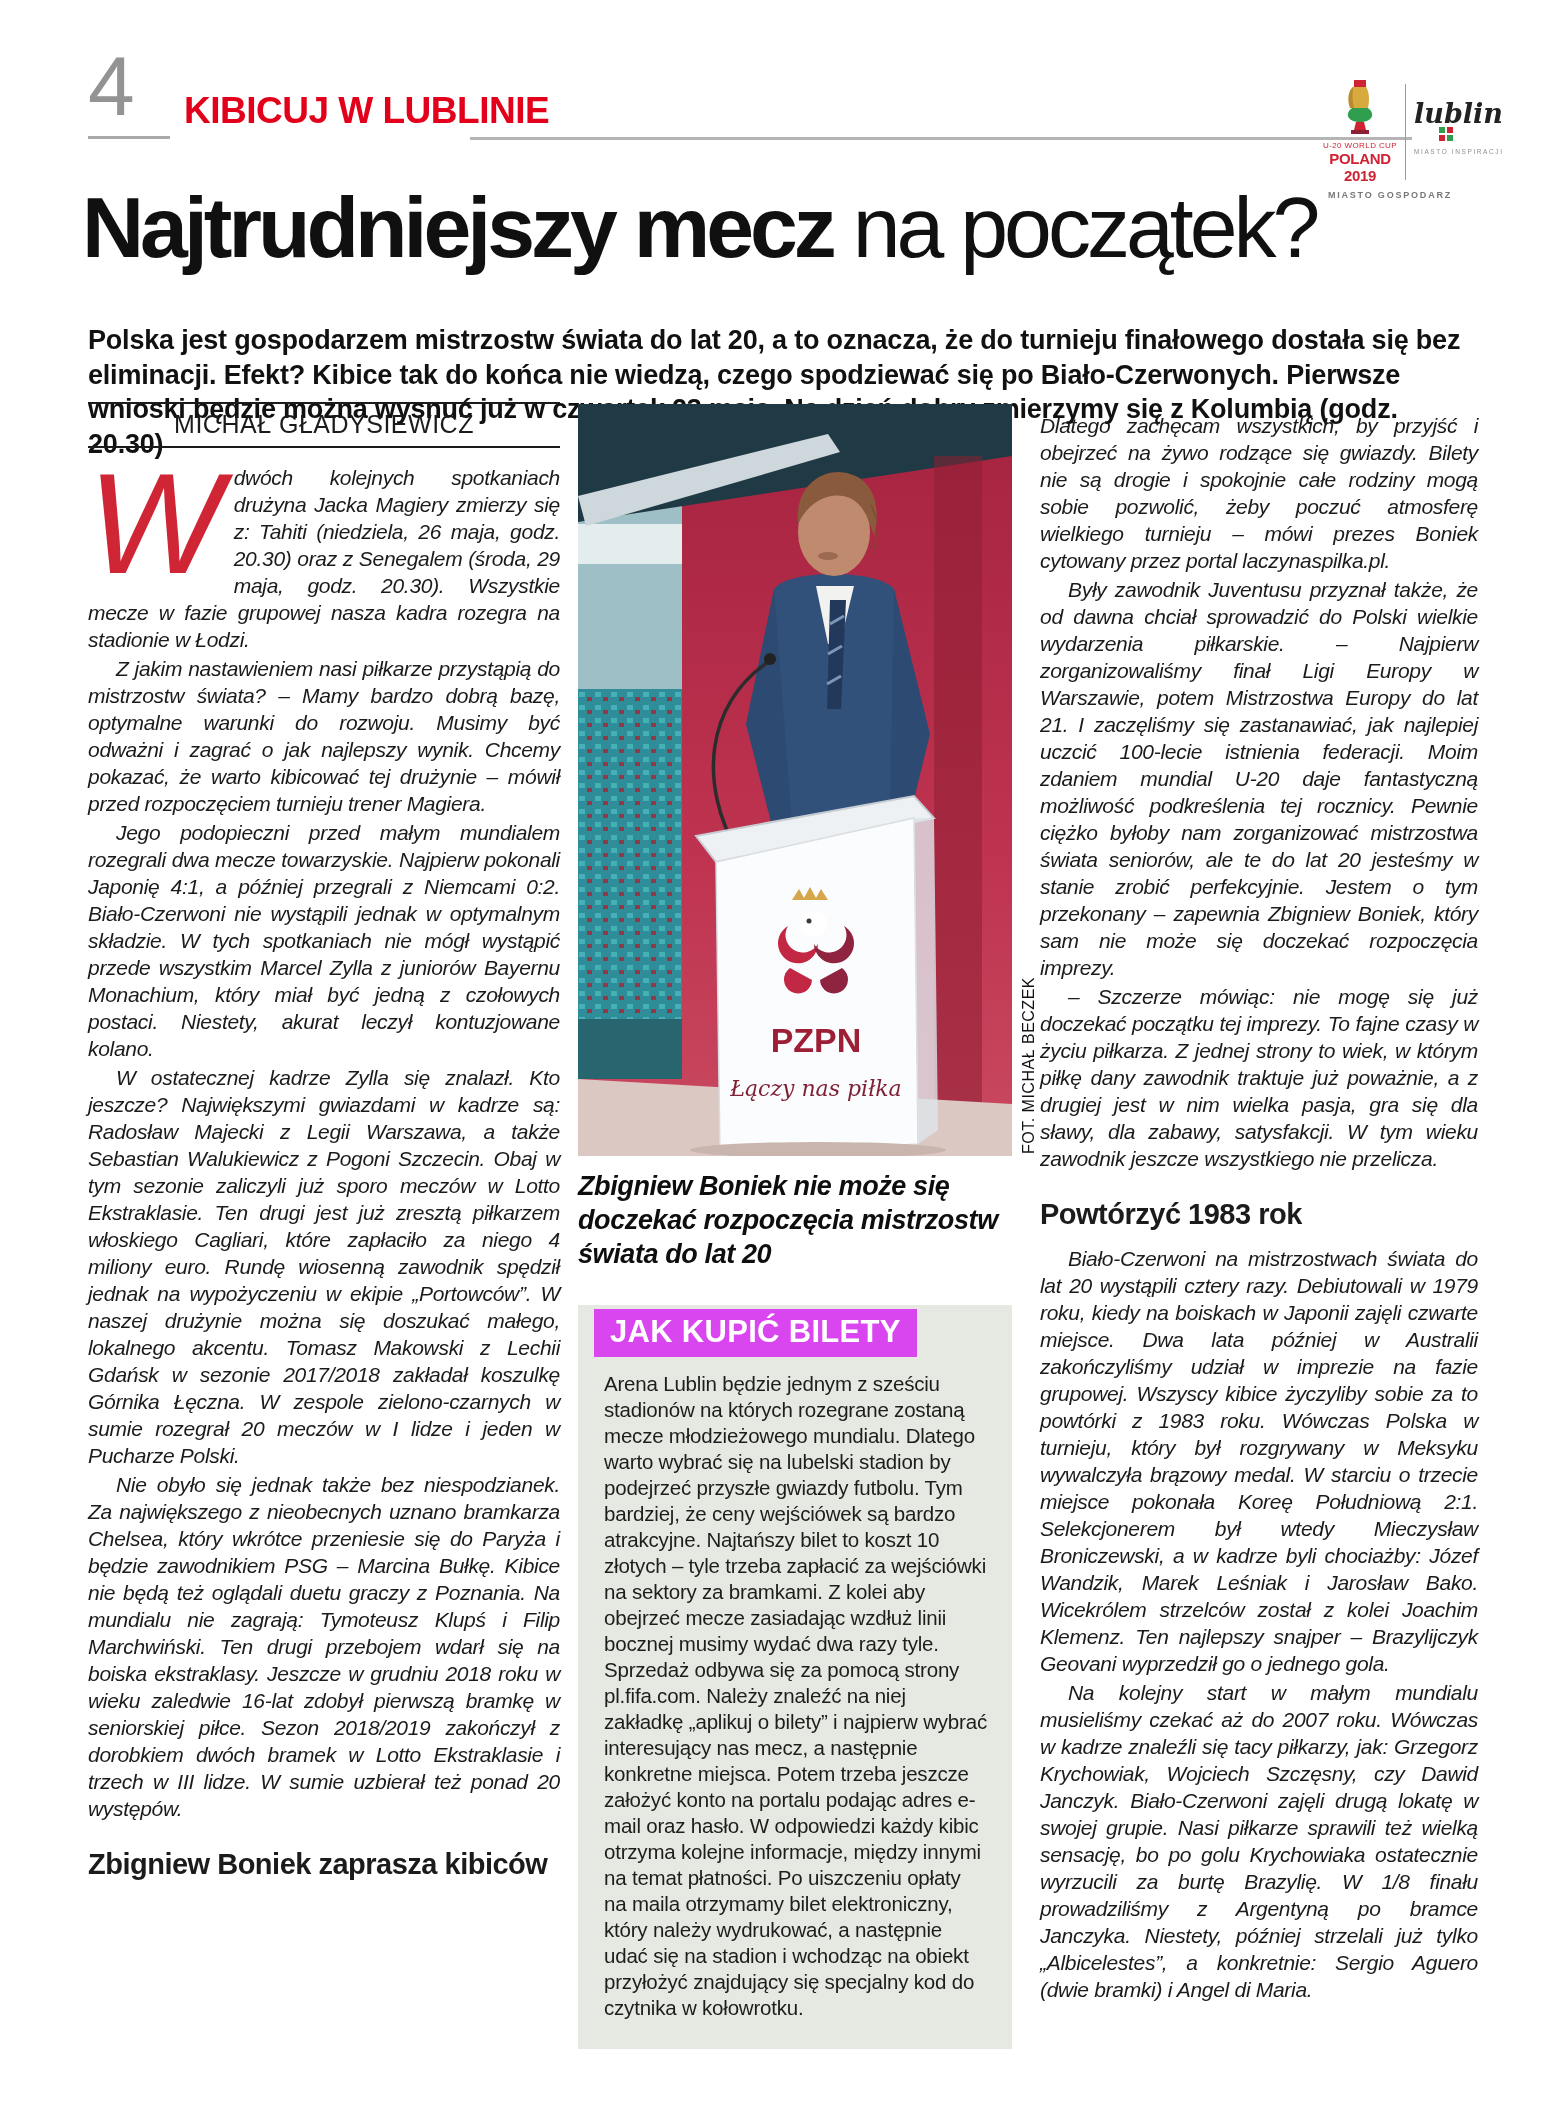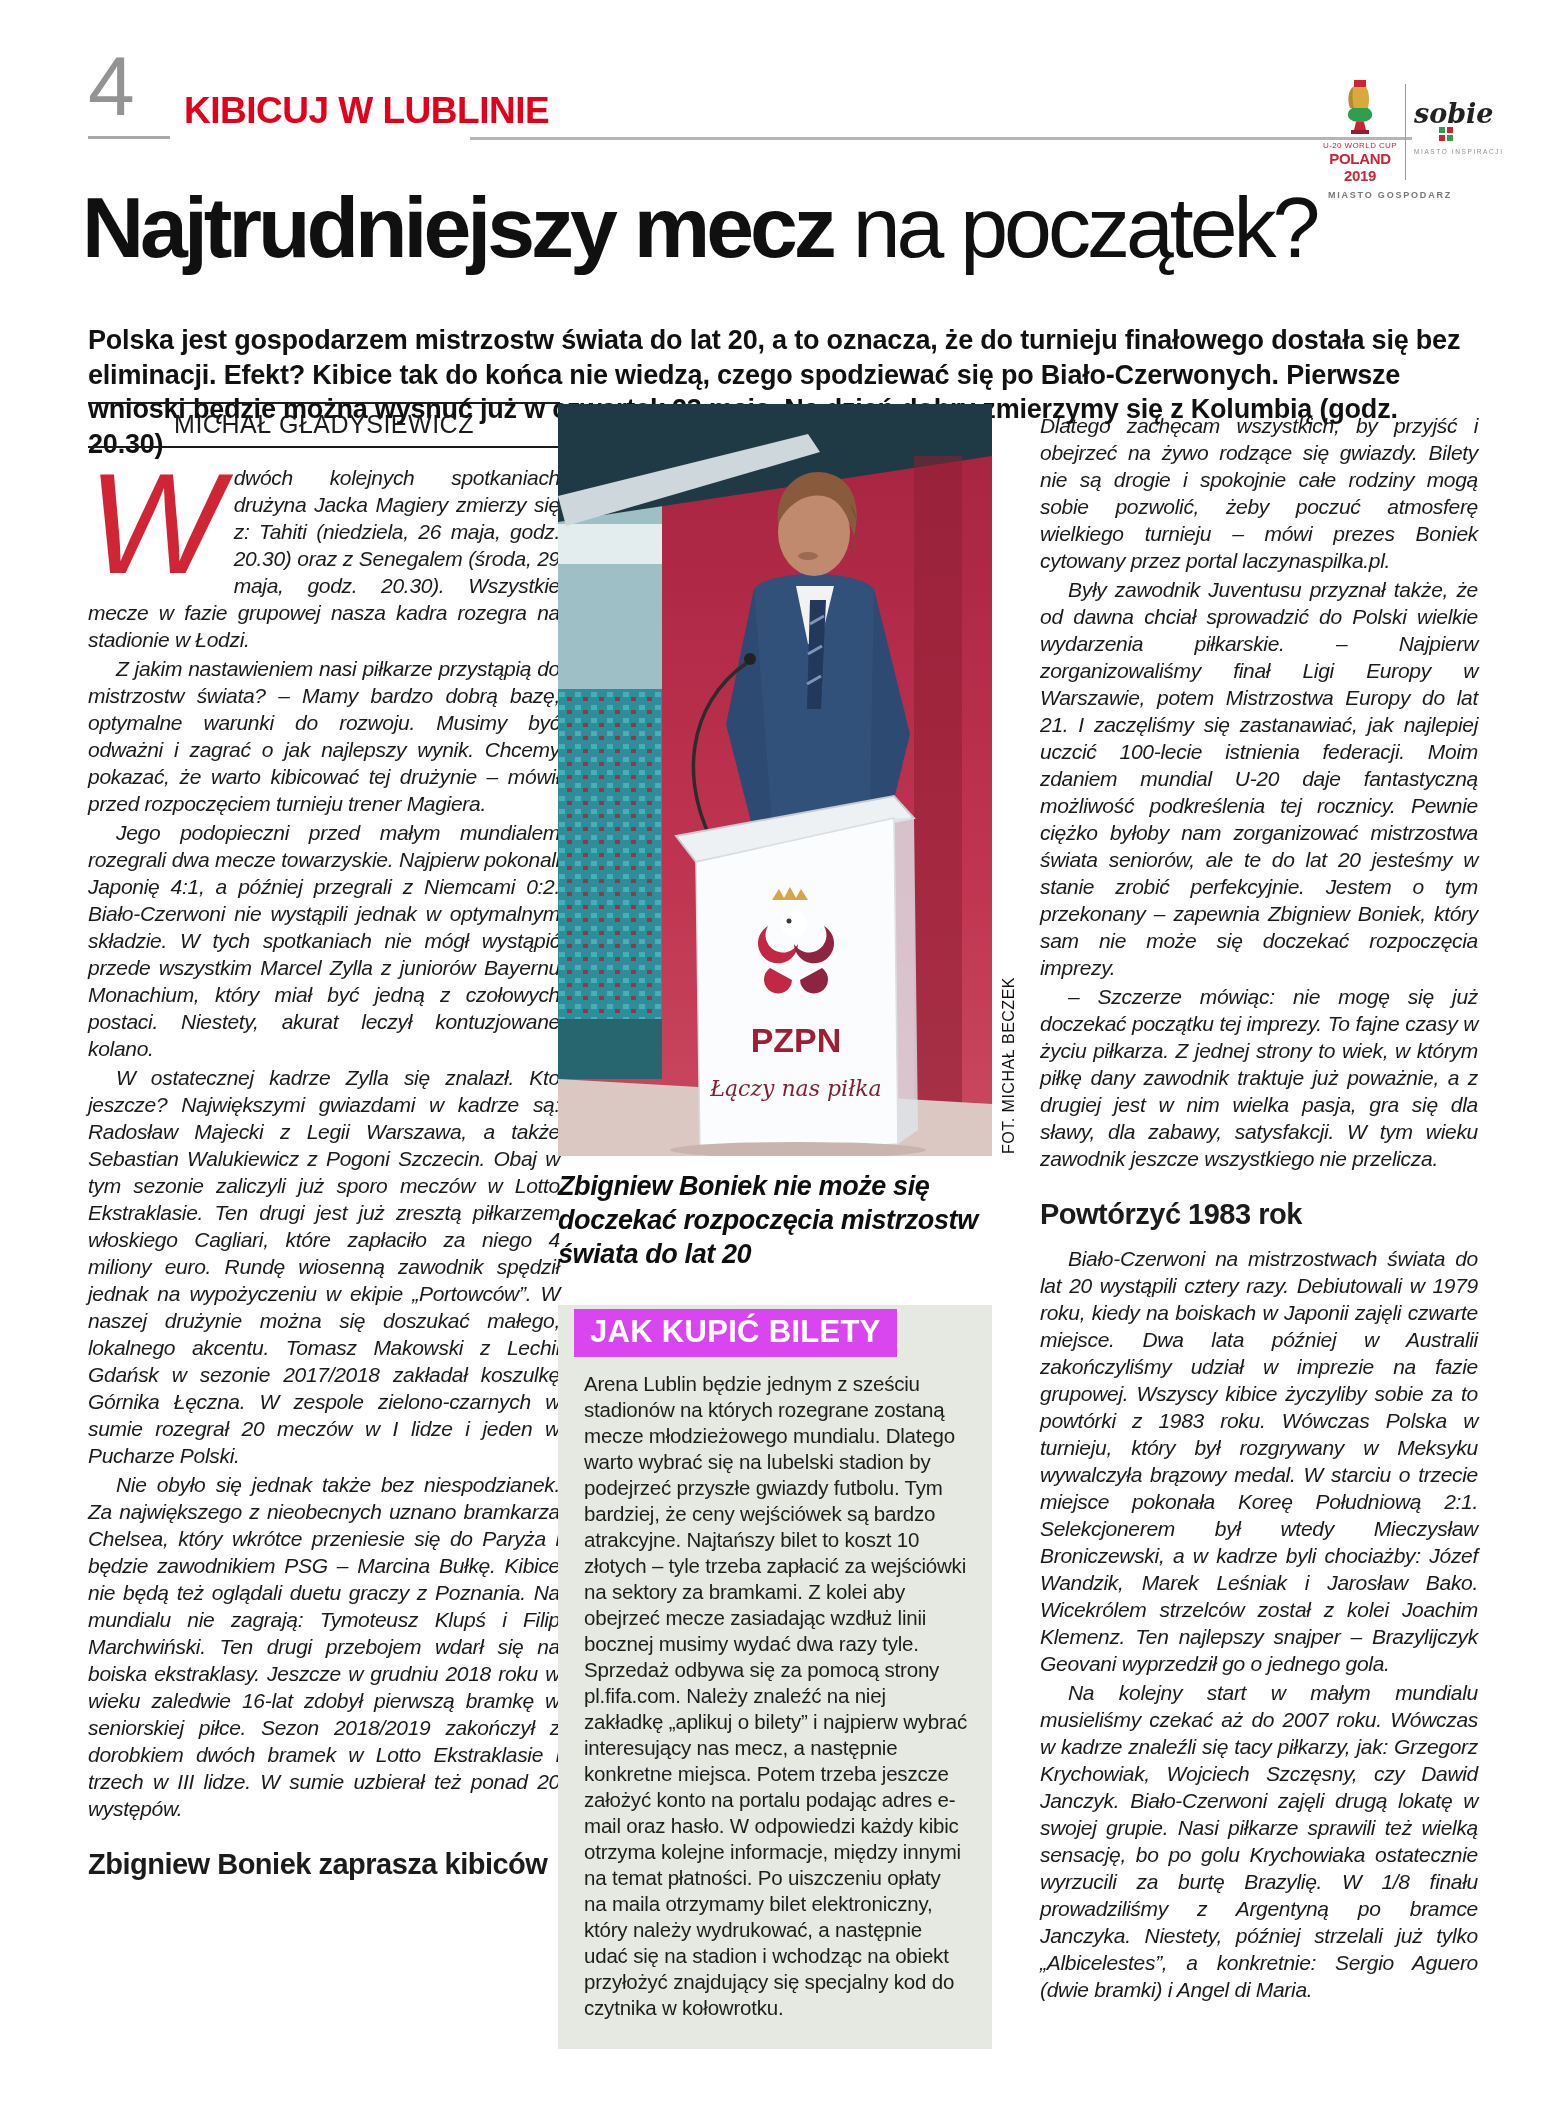--- a/index.html
+++ b/index.html
@@ -24,21 +24,21 @@
   
   .headline{position:absolute;left:82px;top:124px;width:1400px;font-size:86px;line-height:1.05;
             letter-spacing:-4px;color:#101010;white-space:nowrap;}
   .headline .hl-bold{font-weight:700;}
   .headline .hl-light{font-weight:400;}
   .lead{position:absolute;left:88px;top:296px;width:1390px;font-size:27px;font-weight:700;
         line-height:1.28;letter-spacing:-0.2px;color:#111;}
   
   .col{position:absolute;top:398px;}
   .col-left{left:88px;width:472px;}
-  .col-mid{left:558px;width:434px;}
+  .col-mid{left:578px;width:434px;}
   .col-right{left:1040px;width:438px;padding-top:14px;}
   .byline{border-top:2px solid #1b1b1b;border-bottom:2px solid #1b1b1b;text-align:center;
           font-size:25px;letter-spacing:0.5px;padding:6px 0 7px;margin:4px 0 16px;}
   .body-p{font-size:21px;line-height:27px;text-align:justify;margin:0 0 2px 0;letter-spacing:-0.3px;font-style:italic;}
   .ind{text-indent:28px;}
   .dropcap{float:left;font-size:142px;line-height:108px;height:128px;padding:6px 12px 0 0;
            color:#cf2535;font-weight:400;}
   .subhead{font-size:29px;font-weight:700;letter-spacing:-0.5px;margin:26px 0 14px;}
   
   .photo{position:relative;width:434px;height:752px;margin-top:6px;background:#b02a44;}
@@ -73,21 +73,21 @@
           <path d="M18,30 C10,36 14,44 26,44 C38,44 42,36 34,30 Z" fill="#2f9e4f"></path>
           <path d="M22,44 L30,44 L32,52 L20,52 Z" fill="#cf2233"></path>
           <rect x="17" y="52" width="18" height="4" fill="#8c1f33"></rect>
         </svg>
       </span>
       <div class="fifa-sub">U-20 WORLD CUP</div>
       <div class="fifa-event">POLAND 2019</div>
     </div>
     <div class="logo-divider"></div>
     <div class="lublin-logo">
-      <div class="lublin-name">sobie</div>
+      <div class="lublin-name">lublin</div>
       <span>
         <svg width="16" height="14" viewBox="0 0 16 14">
           <rect x="0" y="0" width="6" height="6" fill="#2f9e4f"></rect>
           <rect x="8" y="0" width="6" height="6" fill="#cf2233"></rect>
           <rect x="0" y="8" width="6" height="6" fill="#cf2233"></rect>
           <rect x="8" y="8" width="6" height="6" fill="#2f9e4f"></rect>
         </svg>
       </span>
       <div class="lublin-tag">MIASTO INSPIRACJI</div>
     </div>

